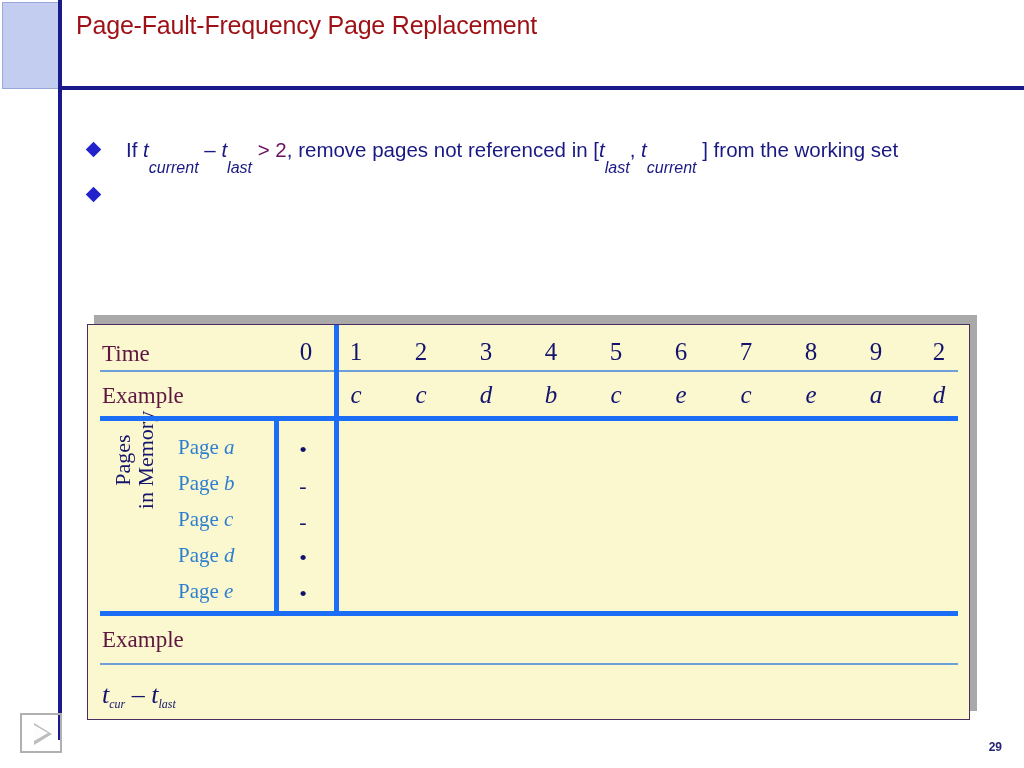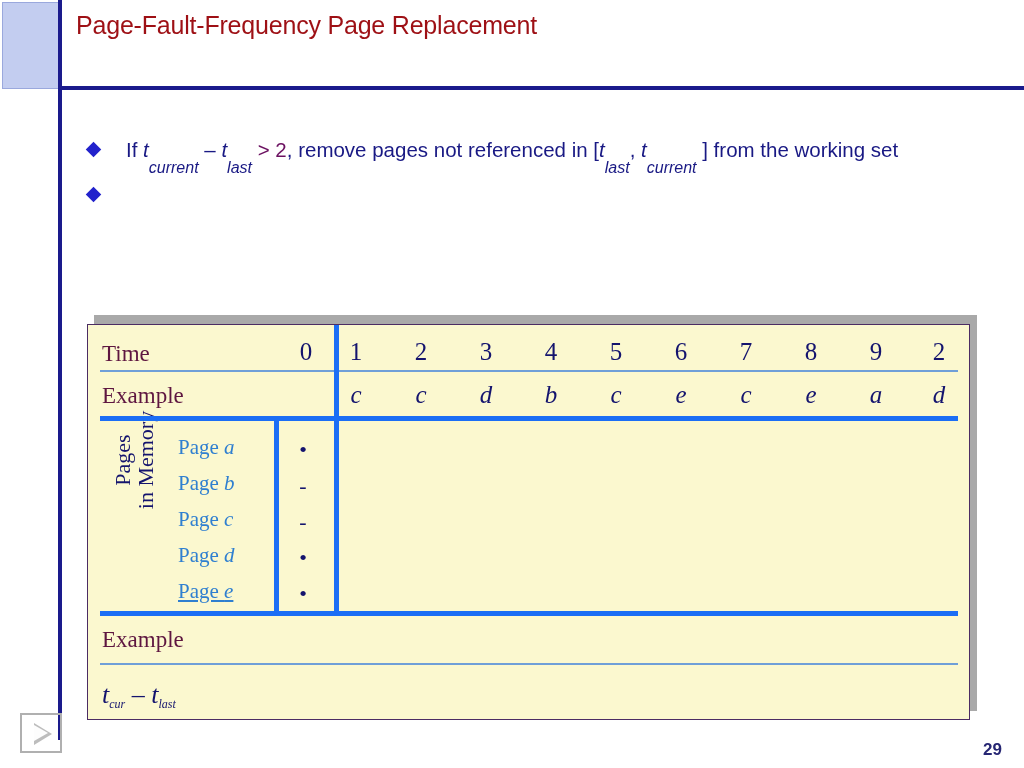--- a/index.html
+++ b/index.html
@@ -107,21 +107,21 @@
     border-bottom:11px solid transparent;
   }
   #nav-tri-inner{
     position:absolute;left:12px;top:10px;width:0;height:0;
     border-left:14px solid #fdfdfd;
     border-top:8px solid transparent;
     border-bottom:8px solid transparent;
   }
   #page-number{
     position:absolute;right:22px;top:740px;
-    font-size:17px;color:#262673;font-weight:bold;
+    font-size:12px;color:#262673;font-weight:bold;
   }
 </style>
 </head>
 <body>
 
 <div id="deco-box"></div>
 <div id="vline"></div>
 <div id="hline"></div>
 
 <div id="title-block">
@@ -154,21 +154,21 @@
 
     <div id="side-label">
       <span>Pages</span><br>
       <span>in Memory</span>
     </div>
 
     <div class="lbl-blue" style="left:90px;top:110px;">Page <i>a</i></div>
     <div class="lbl-blue" style="left:90px;top:146px;">Page <i>b</i></div>
     <div class="lbl-blue" style="left:90px;top:182px;">Page <i>c</i></div>
     <div class="lbl-blue" style="left:90px;top:218px;">Page <i>d</i></div>
-    <div class="lbl-blue" style="left:90px;top:254px;text-decoration:underline;">Page <i>e</i></div>
+    <div class="lbl-blue" style="left:90px;top:254px;">Page <i>e</i></div>
 
     <div class="cell-num" style="left:190px;top:13px;">0</div>
 
     <div class="mark" style="left:200px;top:112px;">•</div>
     <div class="mark" style="left:200px;top:148px;">-</div>
     <div class="mark" style="left:200px;top:184px;">-</div>
     <div class="mark" style="left:200px;top:220px;">•</div>
     <div class="mark" style="left:200px;top:256px;">•</div>
 
     <div class="cell-num" style="left:240px;top:13px;">1</div>

